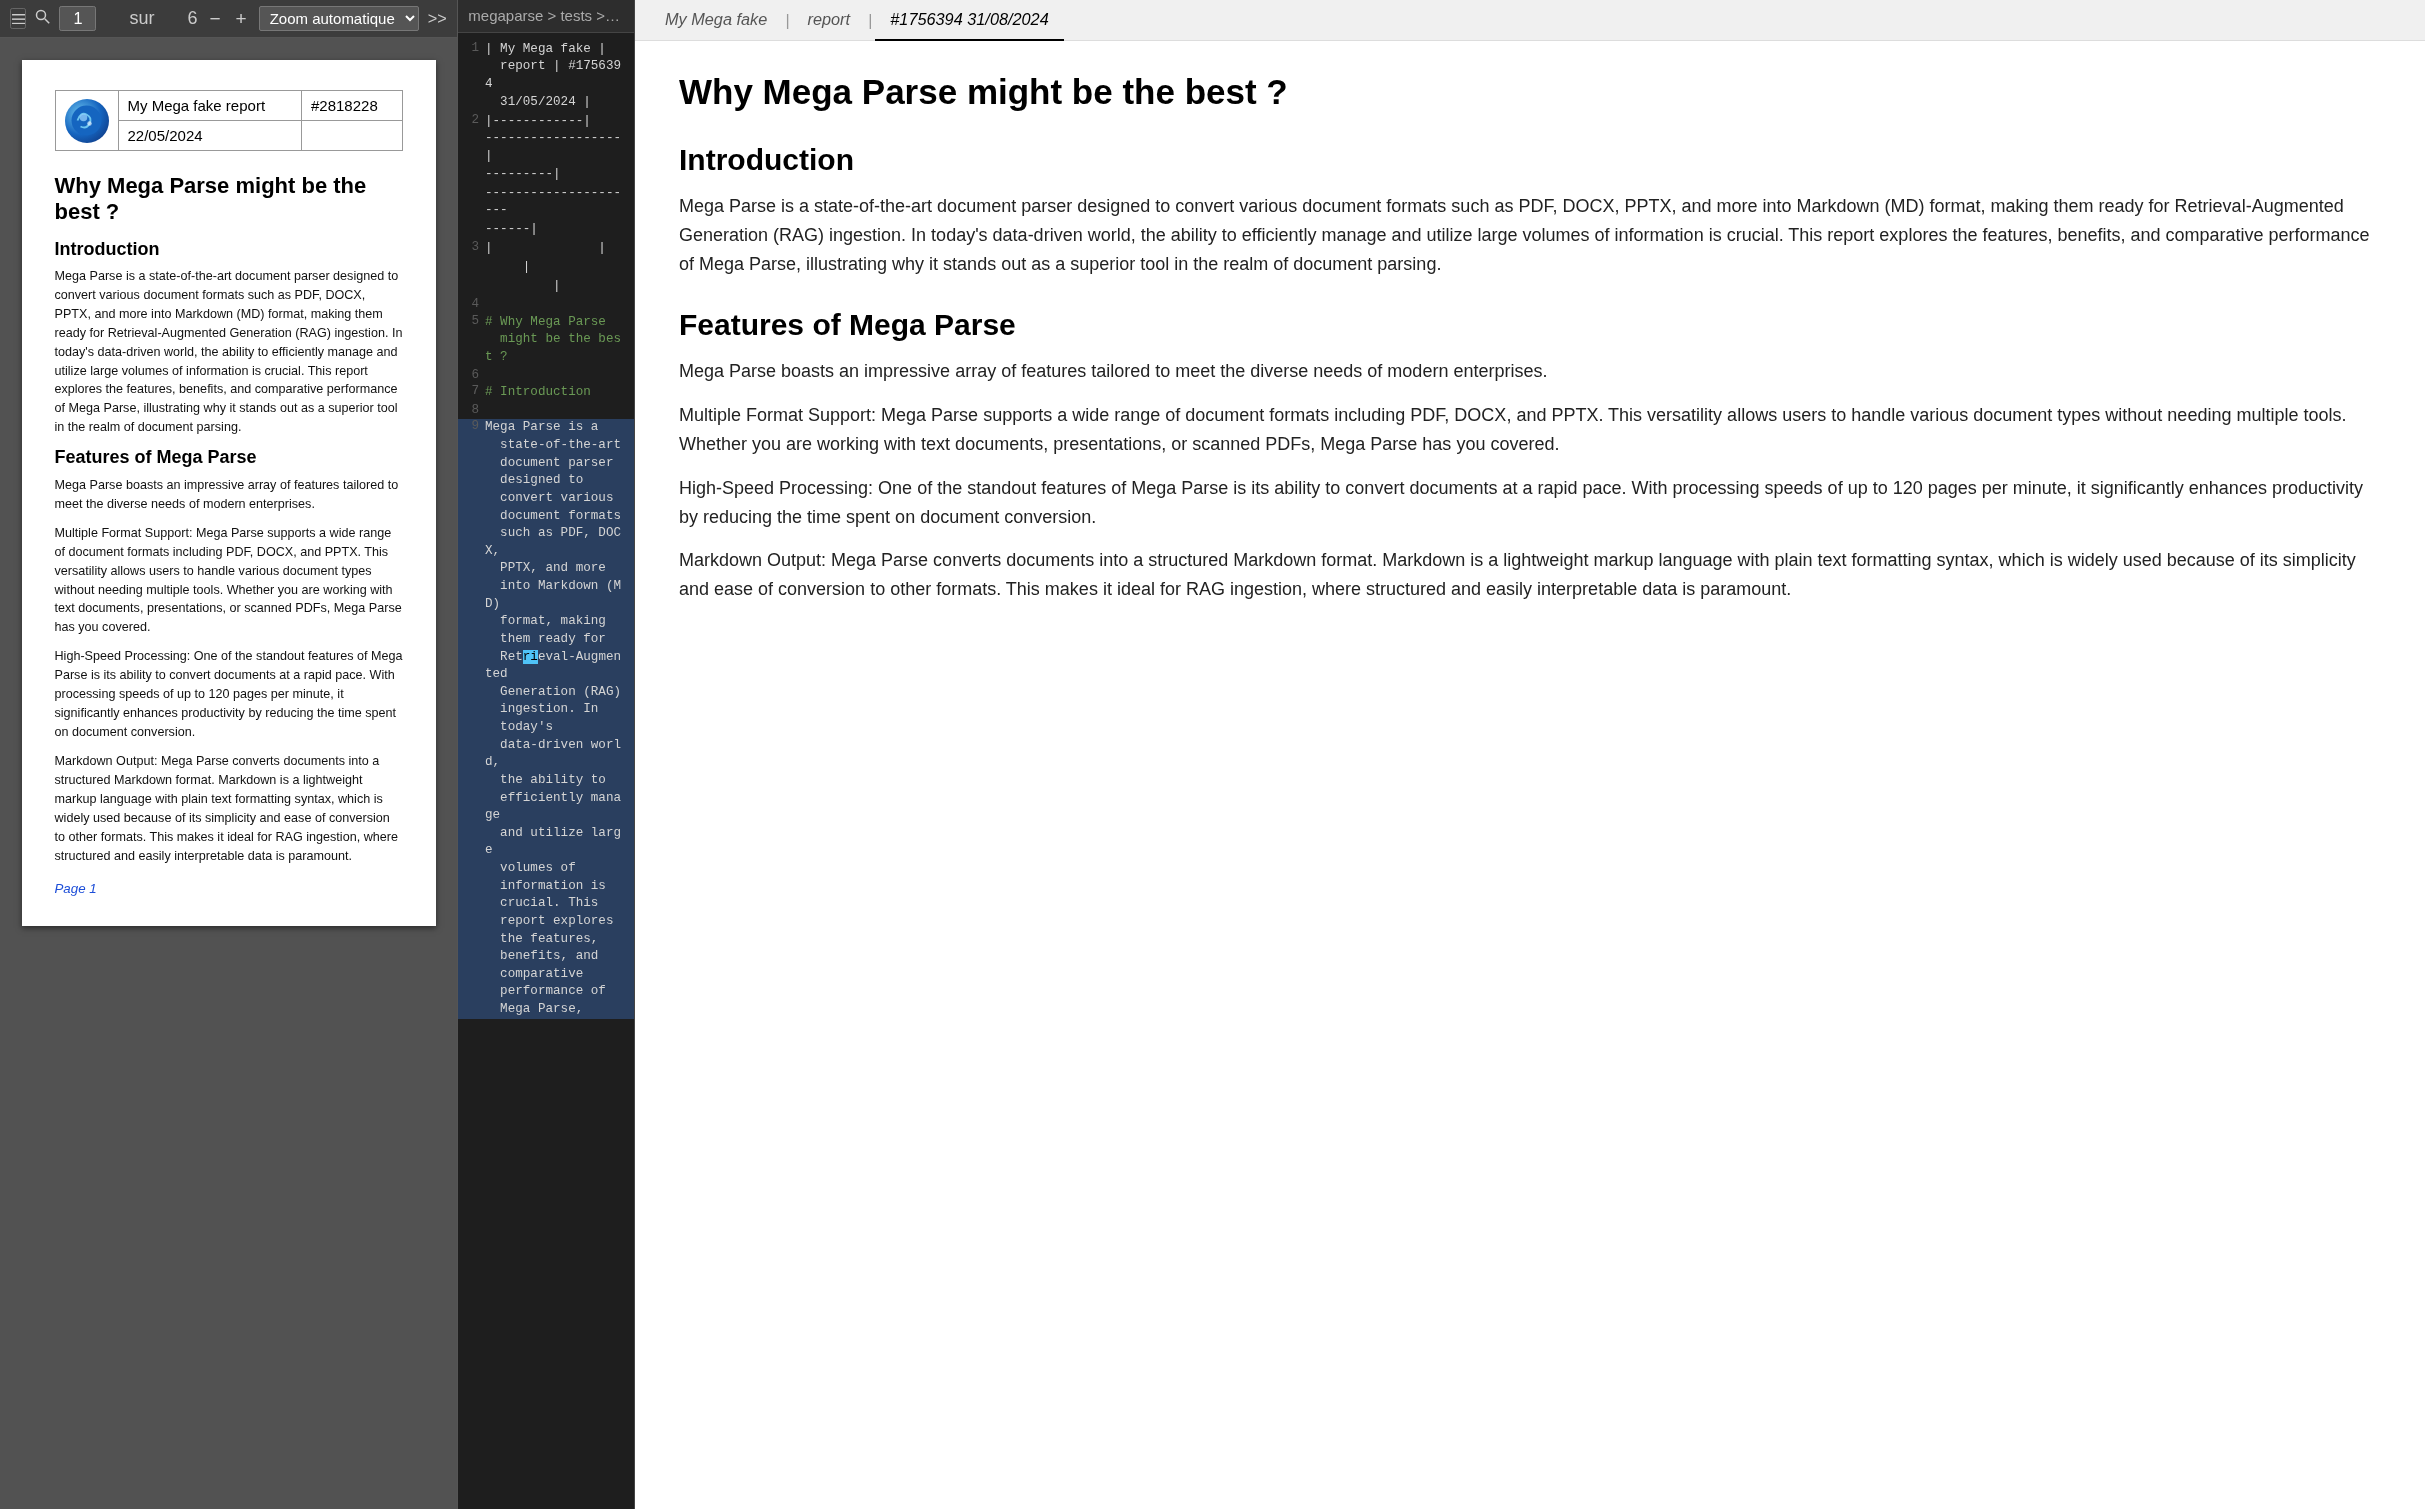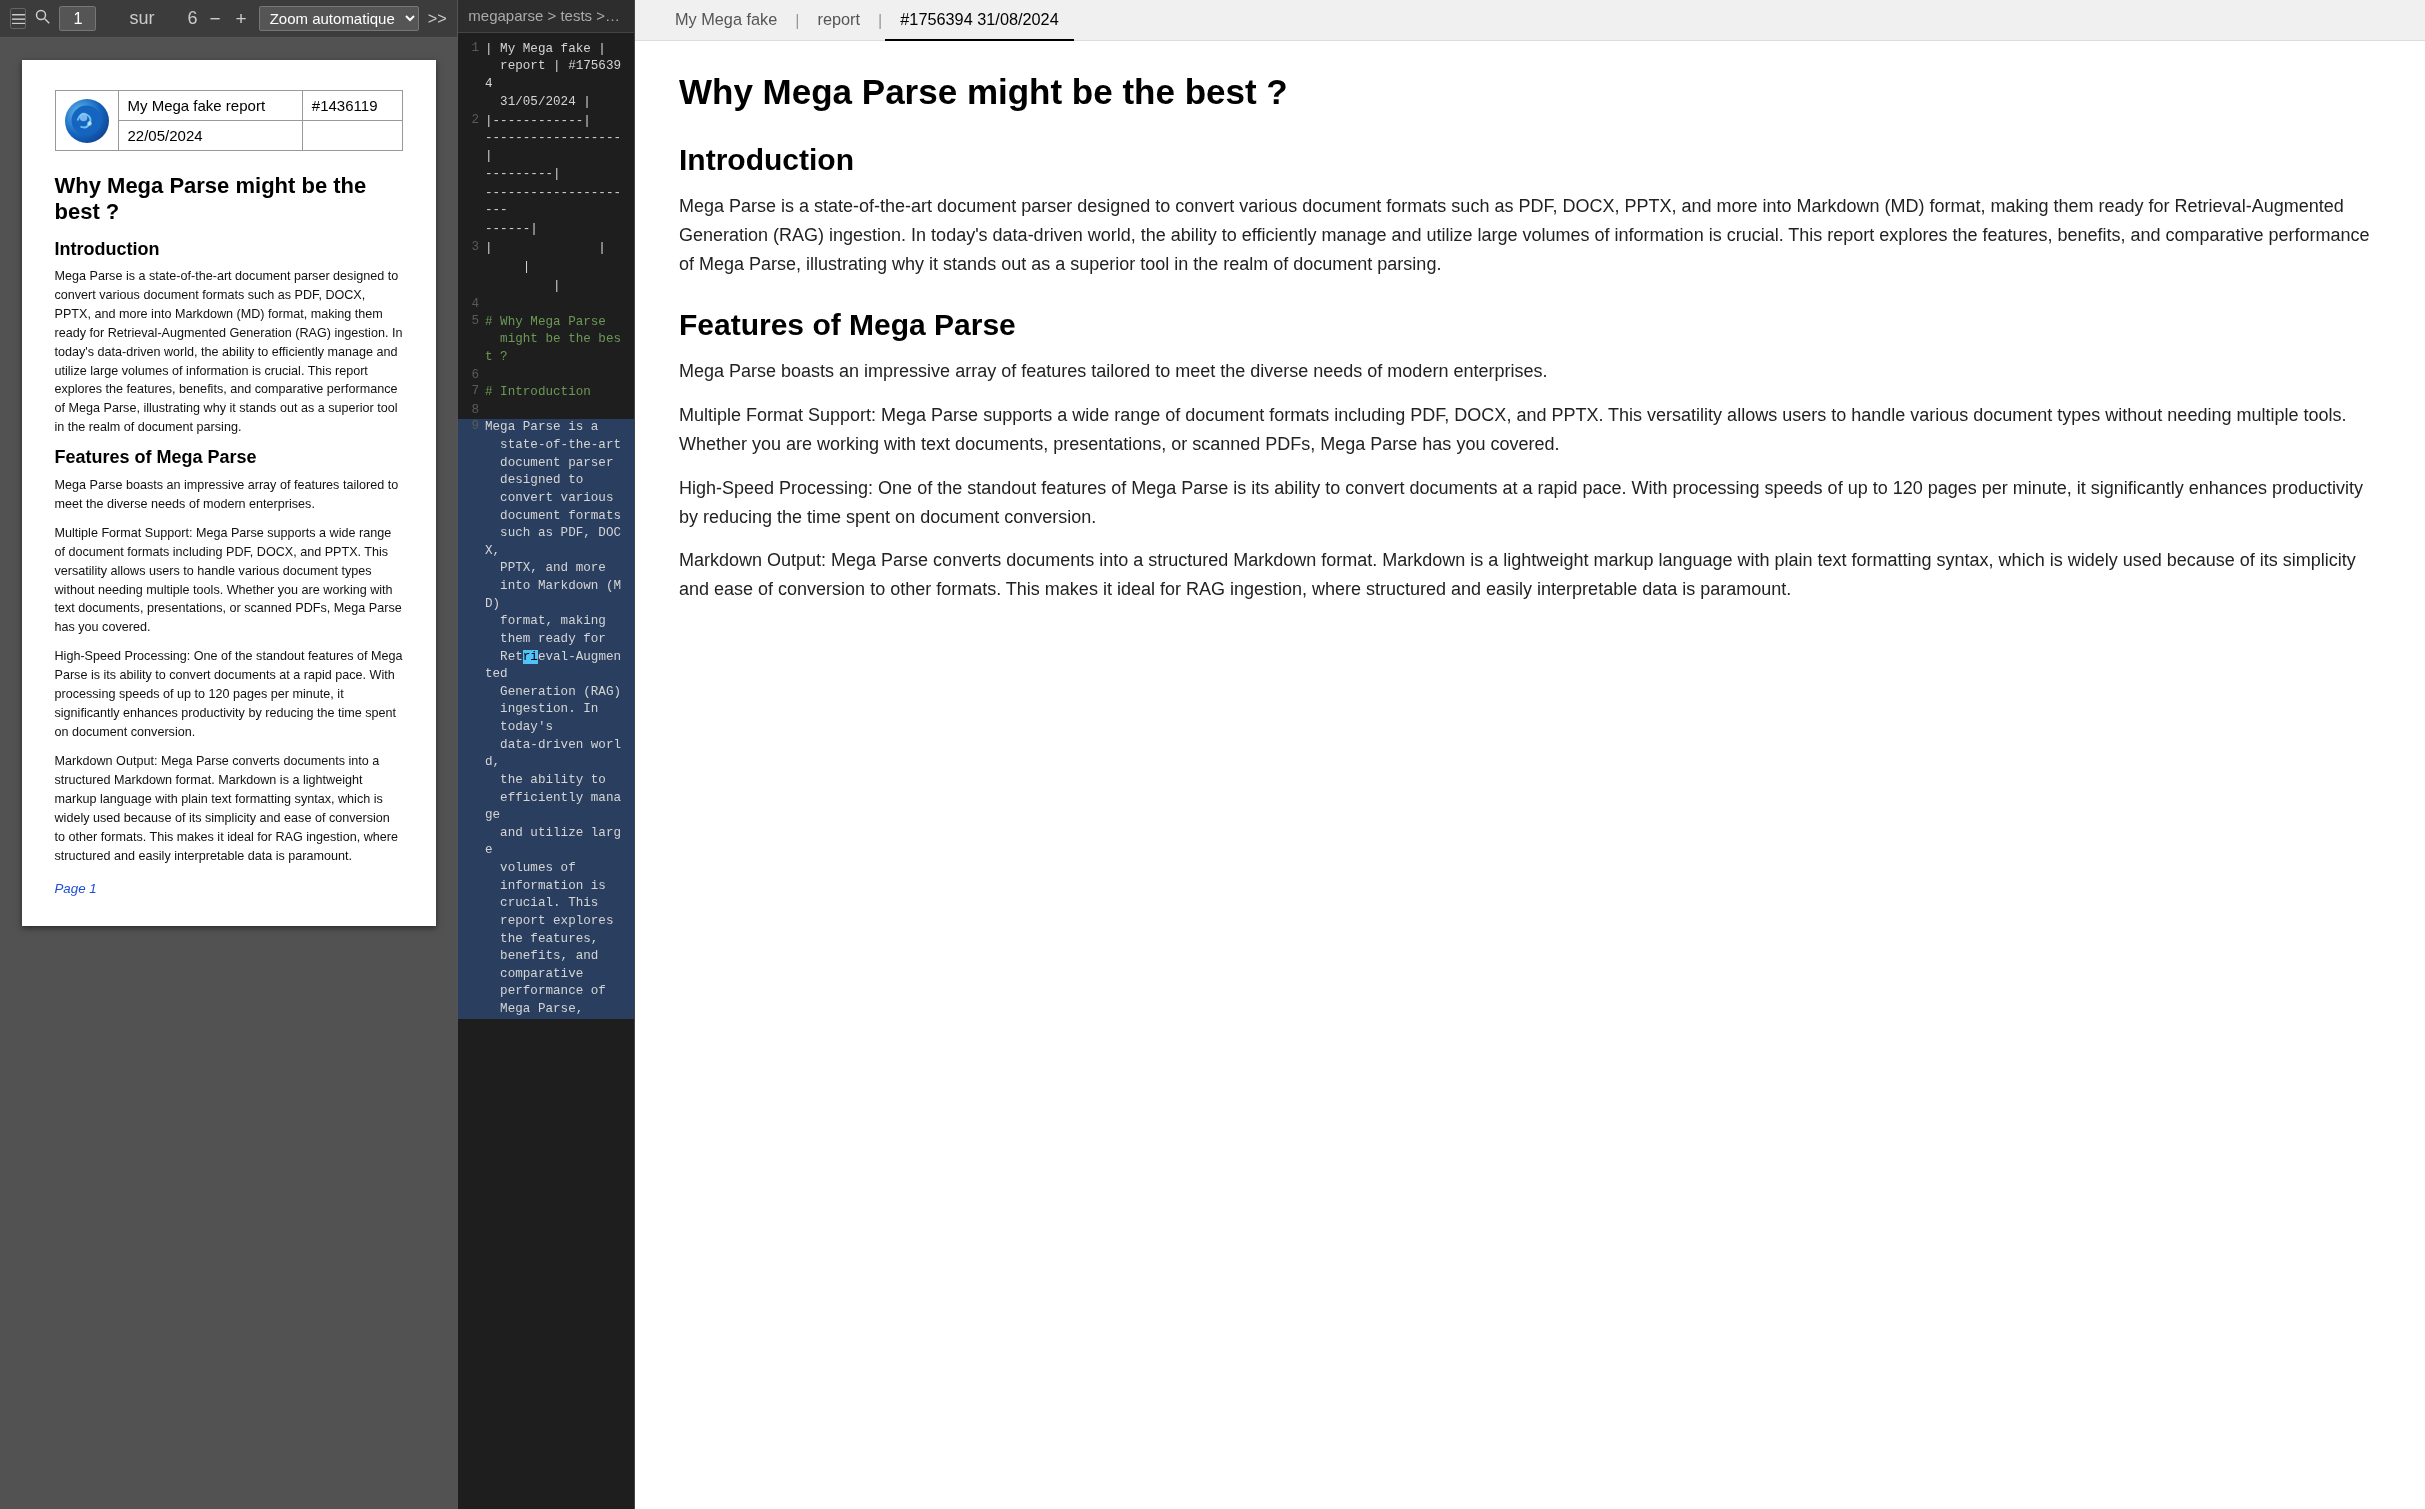--- a/index.html
+++ b/index.html
@@ -274,27 +274,28 @@
     .markdown-panel {
       flex: 1;
       background: #fff;
       display: flex;
       flex-direction: column;
       overflow: hidden;
     }
 
     .markdown-tabs {
       background: #f0f0f0;
-      padding: 0 25px;
+      padding: 0 15px;
       display: flex;
       align-items: center;
       gap: 0;
       border-bottom: 0.7px solid #ddd;
       flex-shrink: 0;
       height: 41px;
+      font-style: italic;
     }
 
     .md-tab {
       padding: 10.3px 15px;
       font-size: 16.3px;
       color: #555;
       cursor: pointer;
       border-bottom: 2.2px solid transparent;
       white-space: nowrap;
     }
@@ -387,21 +388,21 @@
             <div class="pdf-logo">
               <svg width="33" height="33" viewBox="0 0 44 44">
                 <circle cx="22" cy="22" r="20" fill="#1565c0"></circle>
                 <path d="M10 22 Q14 10 22 14 Q30 18 26 26 Q22 34 14 30" fill="none" stroke="#6ec6f0" stroke-width="2.5"></path>
                 <circle cx="18" cy="18" r="5" fill="#90caf9" opacity="0.8"></circle>
                 <circle cx="26" cy="26" r="3" fill="#e3f2fd" opacity="0.7"></circle>
               </svg>
             </div>
           </td>
           <td class="pdf-title-cell">My Mega fake report</td>
-          <td class="pdf-id-cell">#1436119</td>
+          <td class="pdf-id-cell">#2818228</td>
         </tr>
         <tr>
           <td>22/05/2024</td>
           <td></td>
         </tr>
       </tbody>
         </table>
 
       <div class="pdf-h1">Why Mega Parse might be the best ?</div>
 

